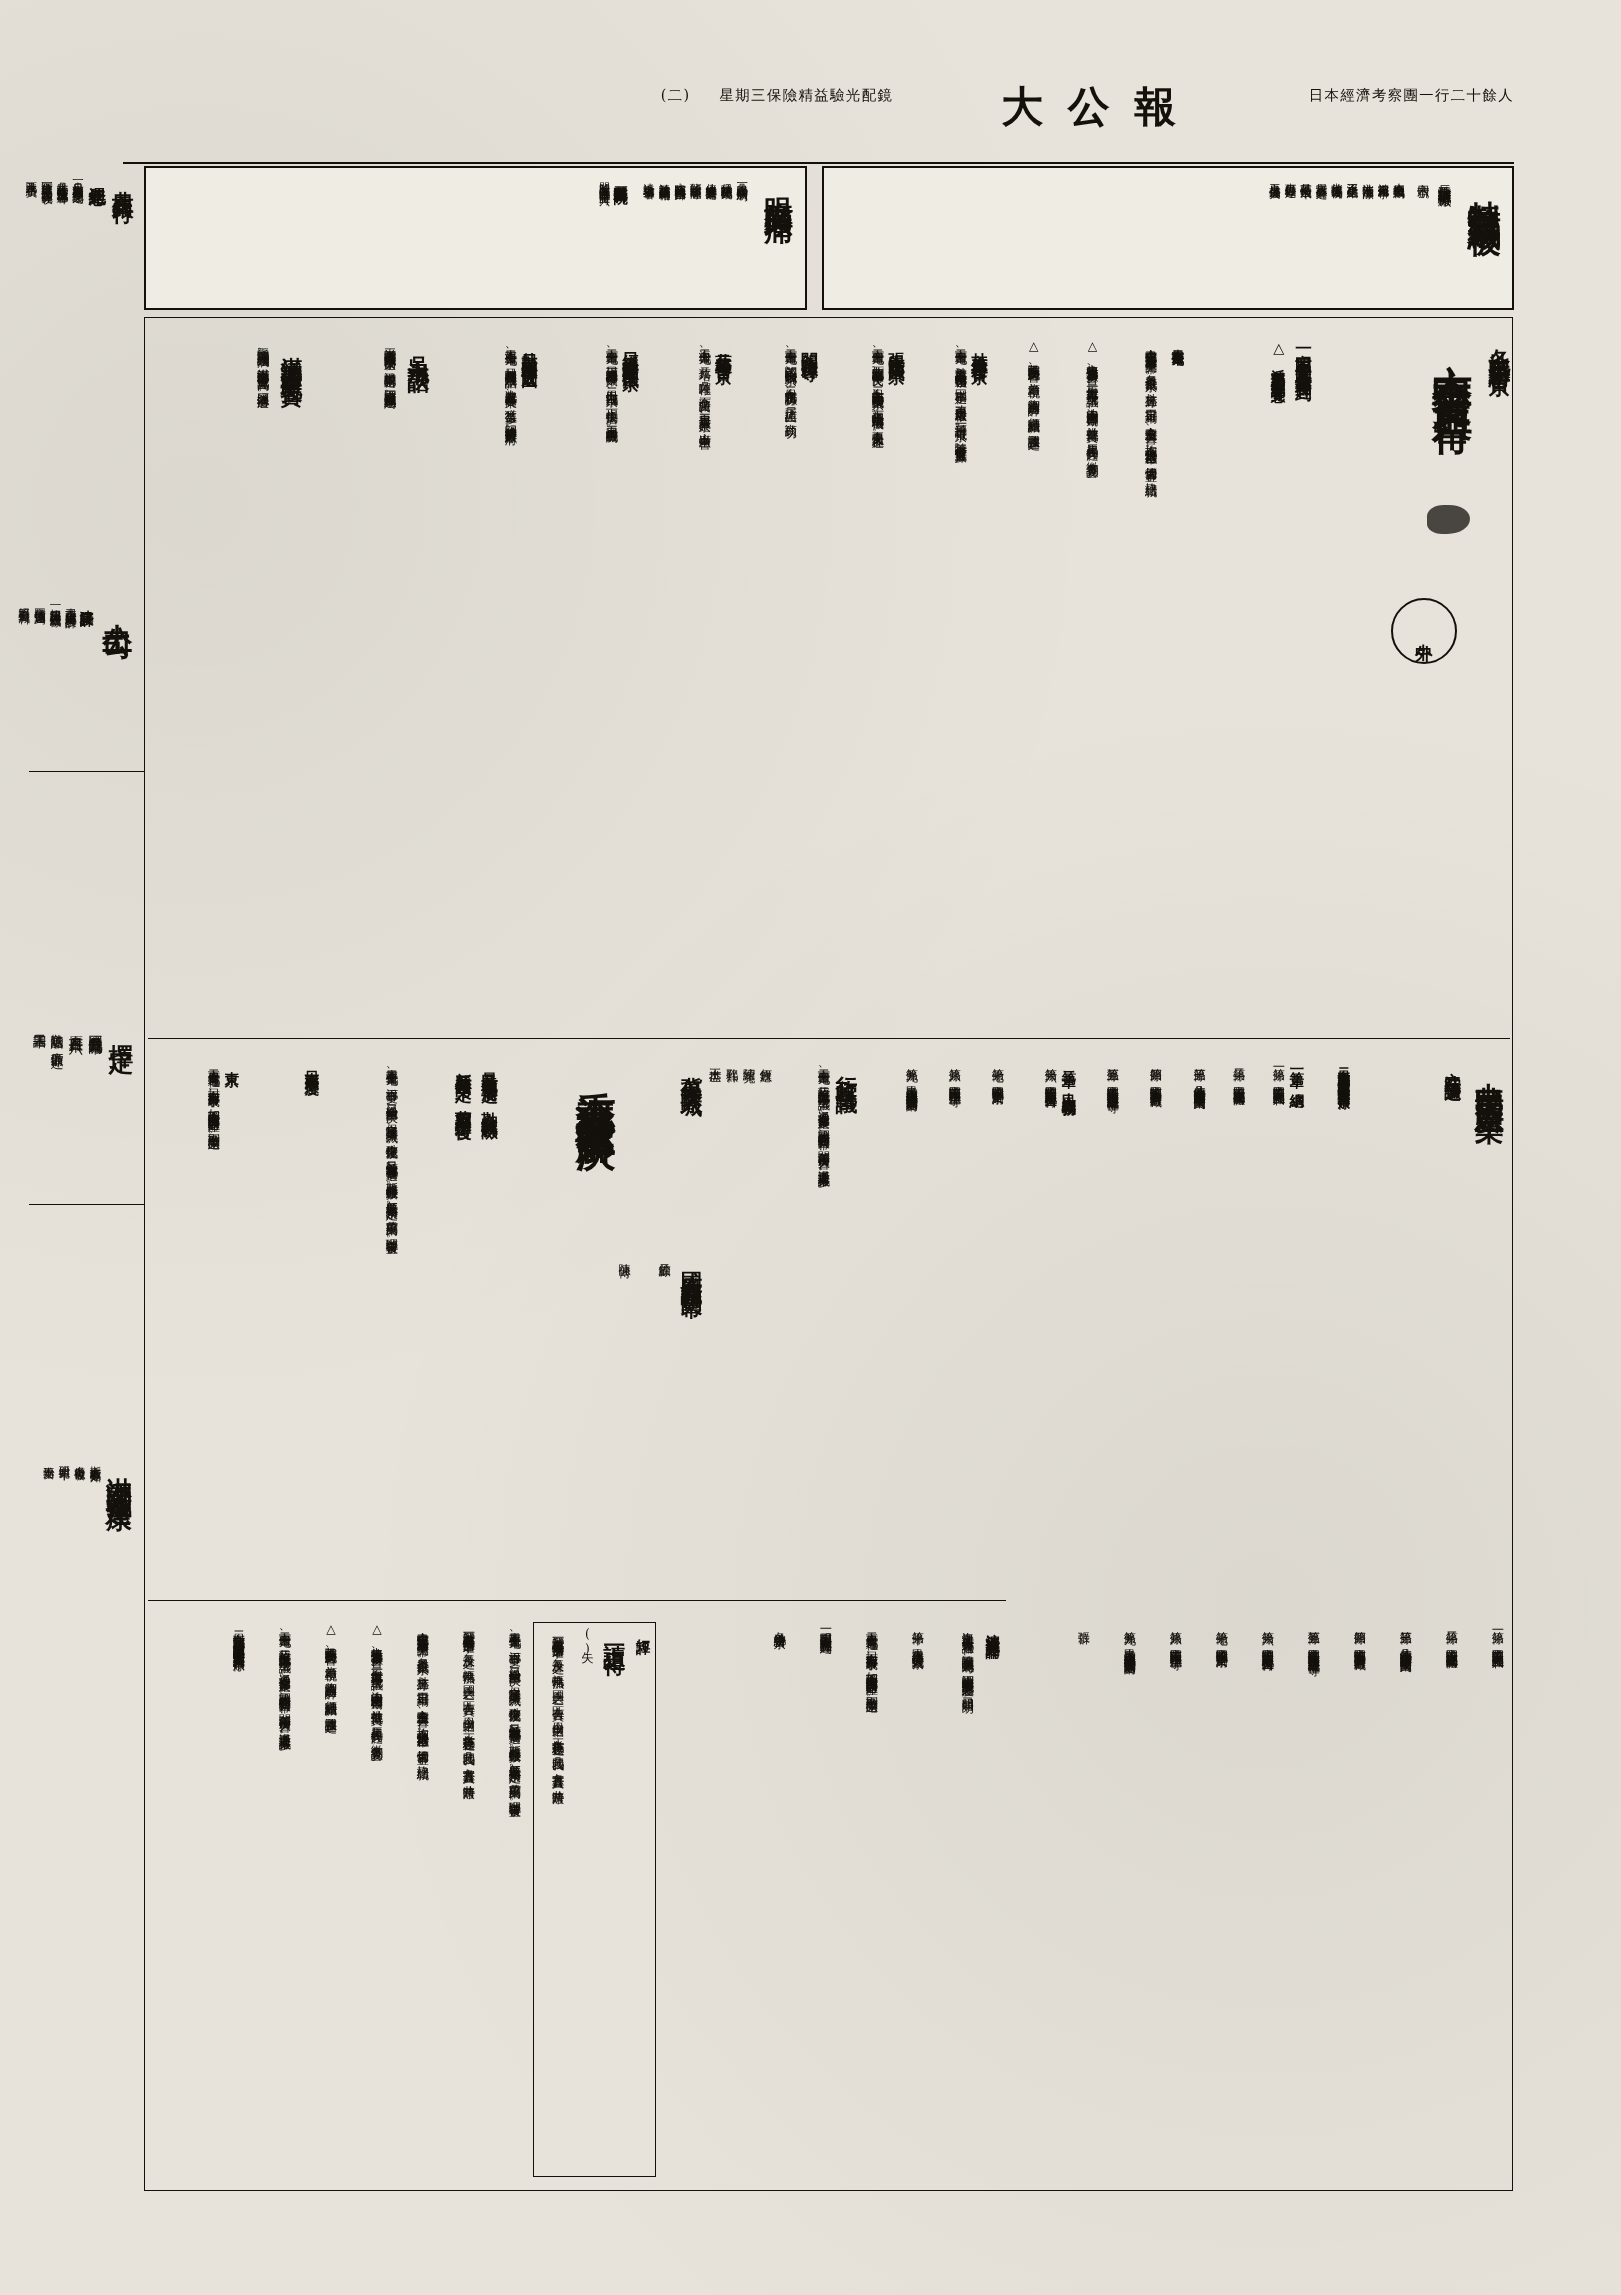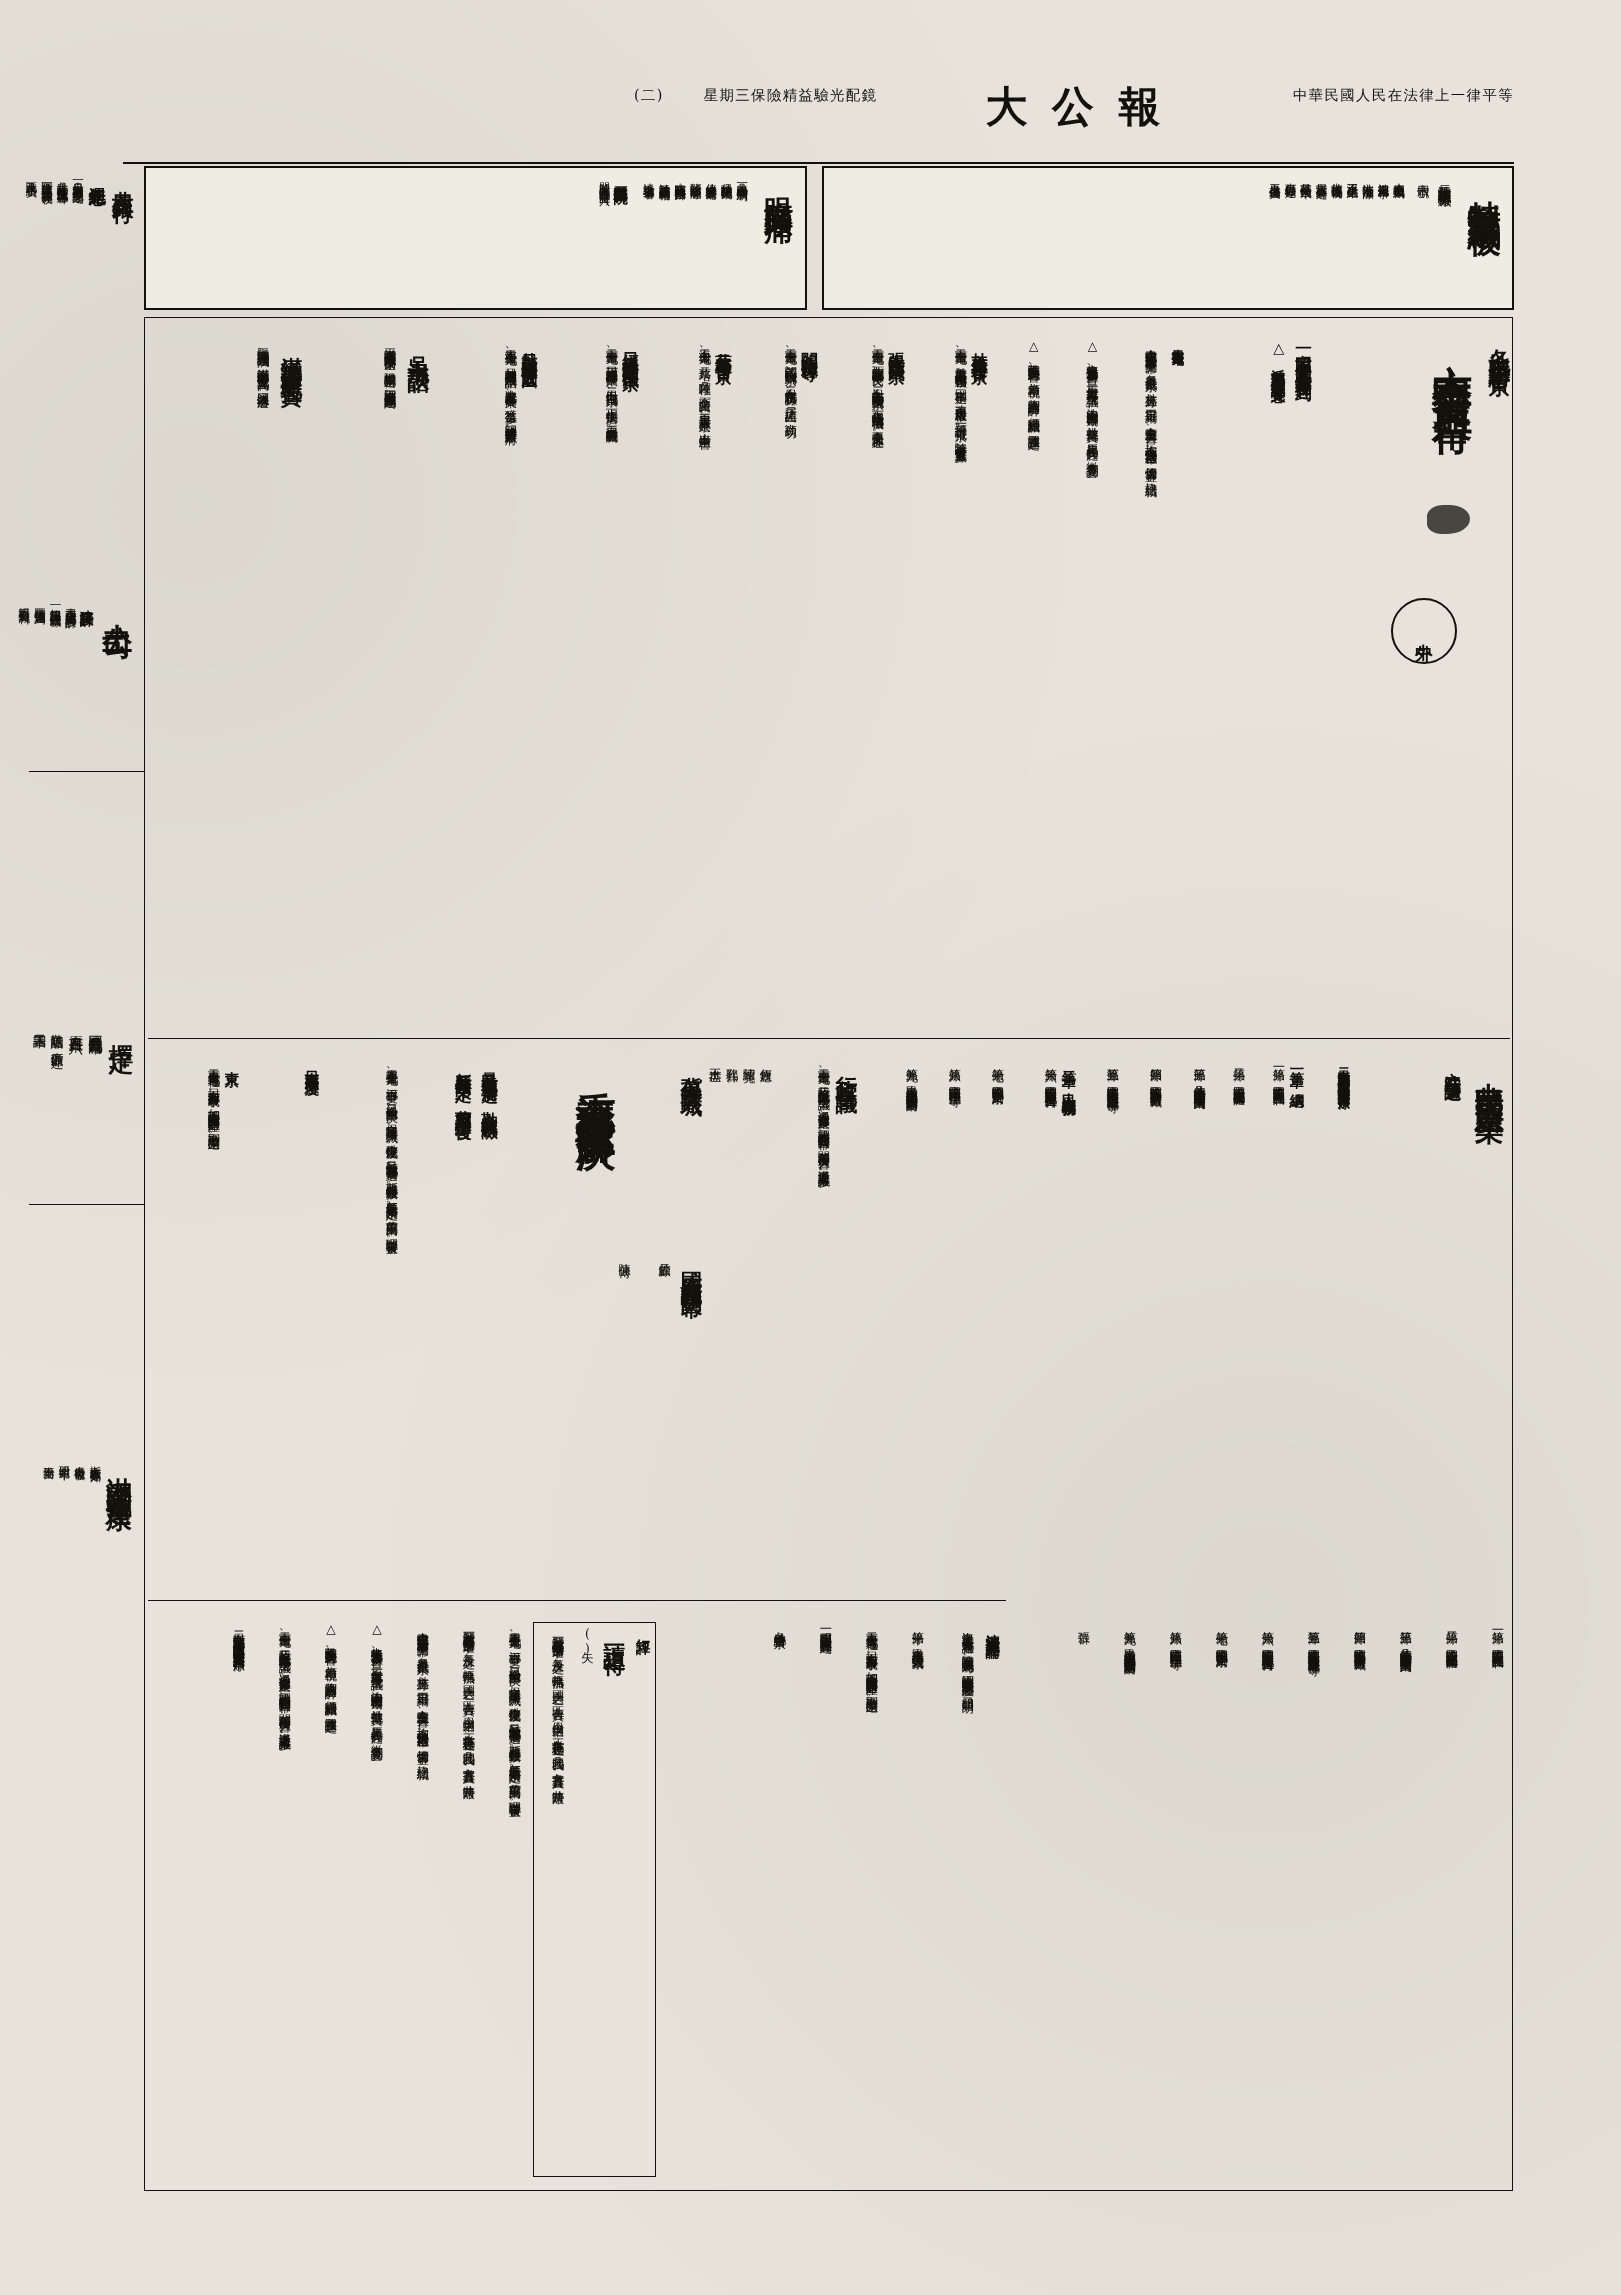--- a/index.html
+++ b/index.html
@@ -79,24 +79,24 @@
   .inkblob{
     position:absolute; background:#14110d; border-radius:45% 55% 60% 40%;
   }
 </style>
 </head>
 <body>
 
 <div id="page">
 
   <div id="masthead">
-    <div class="m-date">中華民國人民在法律上一律平等</div>
+    <div class="m-date">日本經濟考察團一行二十餘人</div>
     <div id="mast-title">大公報</div>
     <div class="m-issue">保險精益驗光配鏡</div>
-    <div class="m-star" style="margin-left:40px">星期三</div>
+    <div class="m-star" style="margin-left:29px">星期三</div>
     <div class="m-page" style="margin-left:36px">(二)</div>
   </div>
 
   <div class="adbox" style="left:822px; top:166px; width:692px; height:144px; padding:5.8px;">
     <div style="display:flex; flex-direction:row-reverse; align-items:flex-start;">
       <div class="adtitle" style="font-size:33px; height:130px;">特製鴨鵝絨被</div>
       <div class="adbody" style="height:130px; margin-right:7.2px; font-size:13.7px;">長沙藥王街中華羽絨被褥廠</div>
       <div class="adbody" style="height:130px; margin-right:4.3px; font-size:12.3px;">六十四號</div>
       <div class="adbody" style="height:130px; margin-right:8.6px;">本廠機製鵝鴨絨</div>
       <div class="adbody" style="height:130px;">被褥完全用科學</div>

